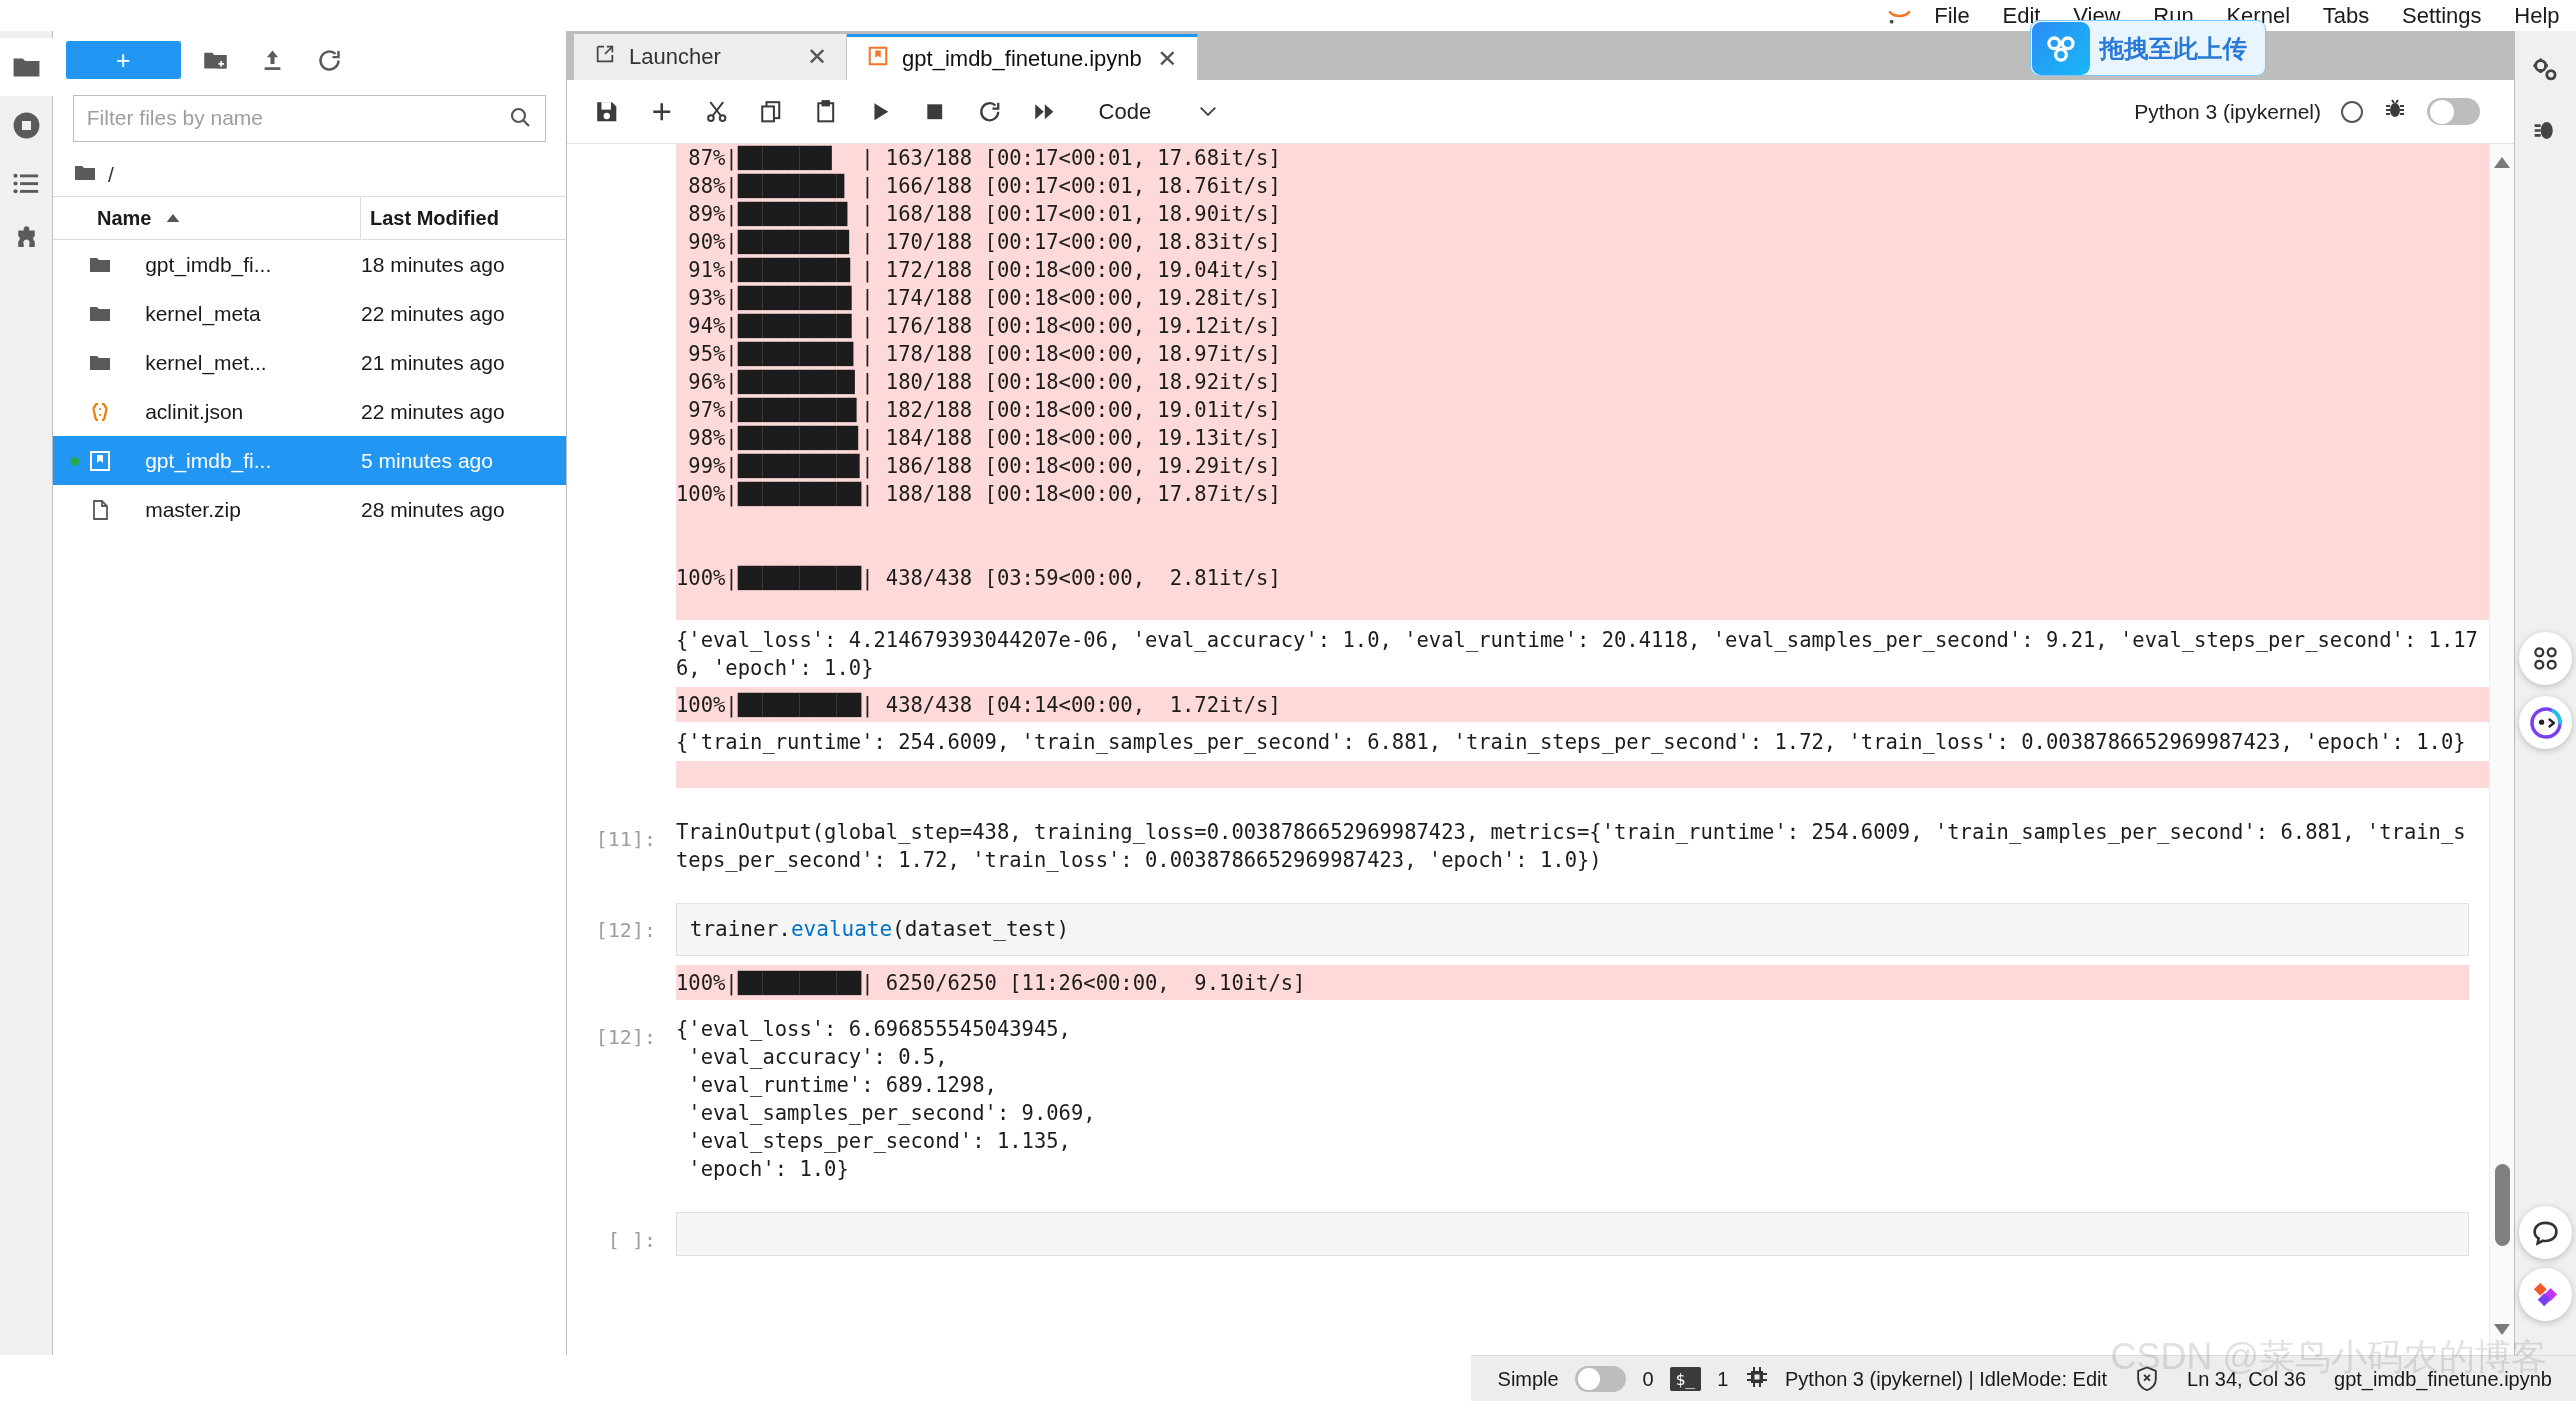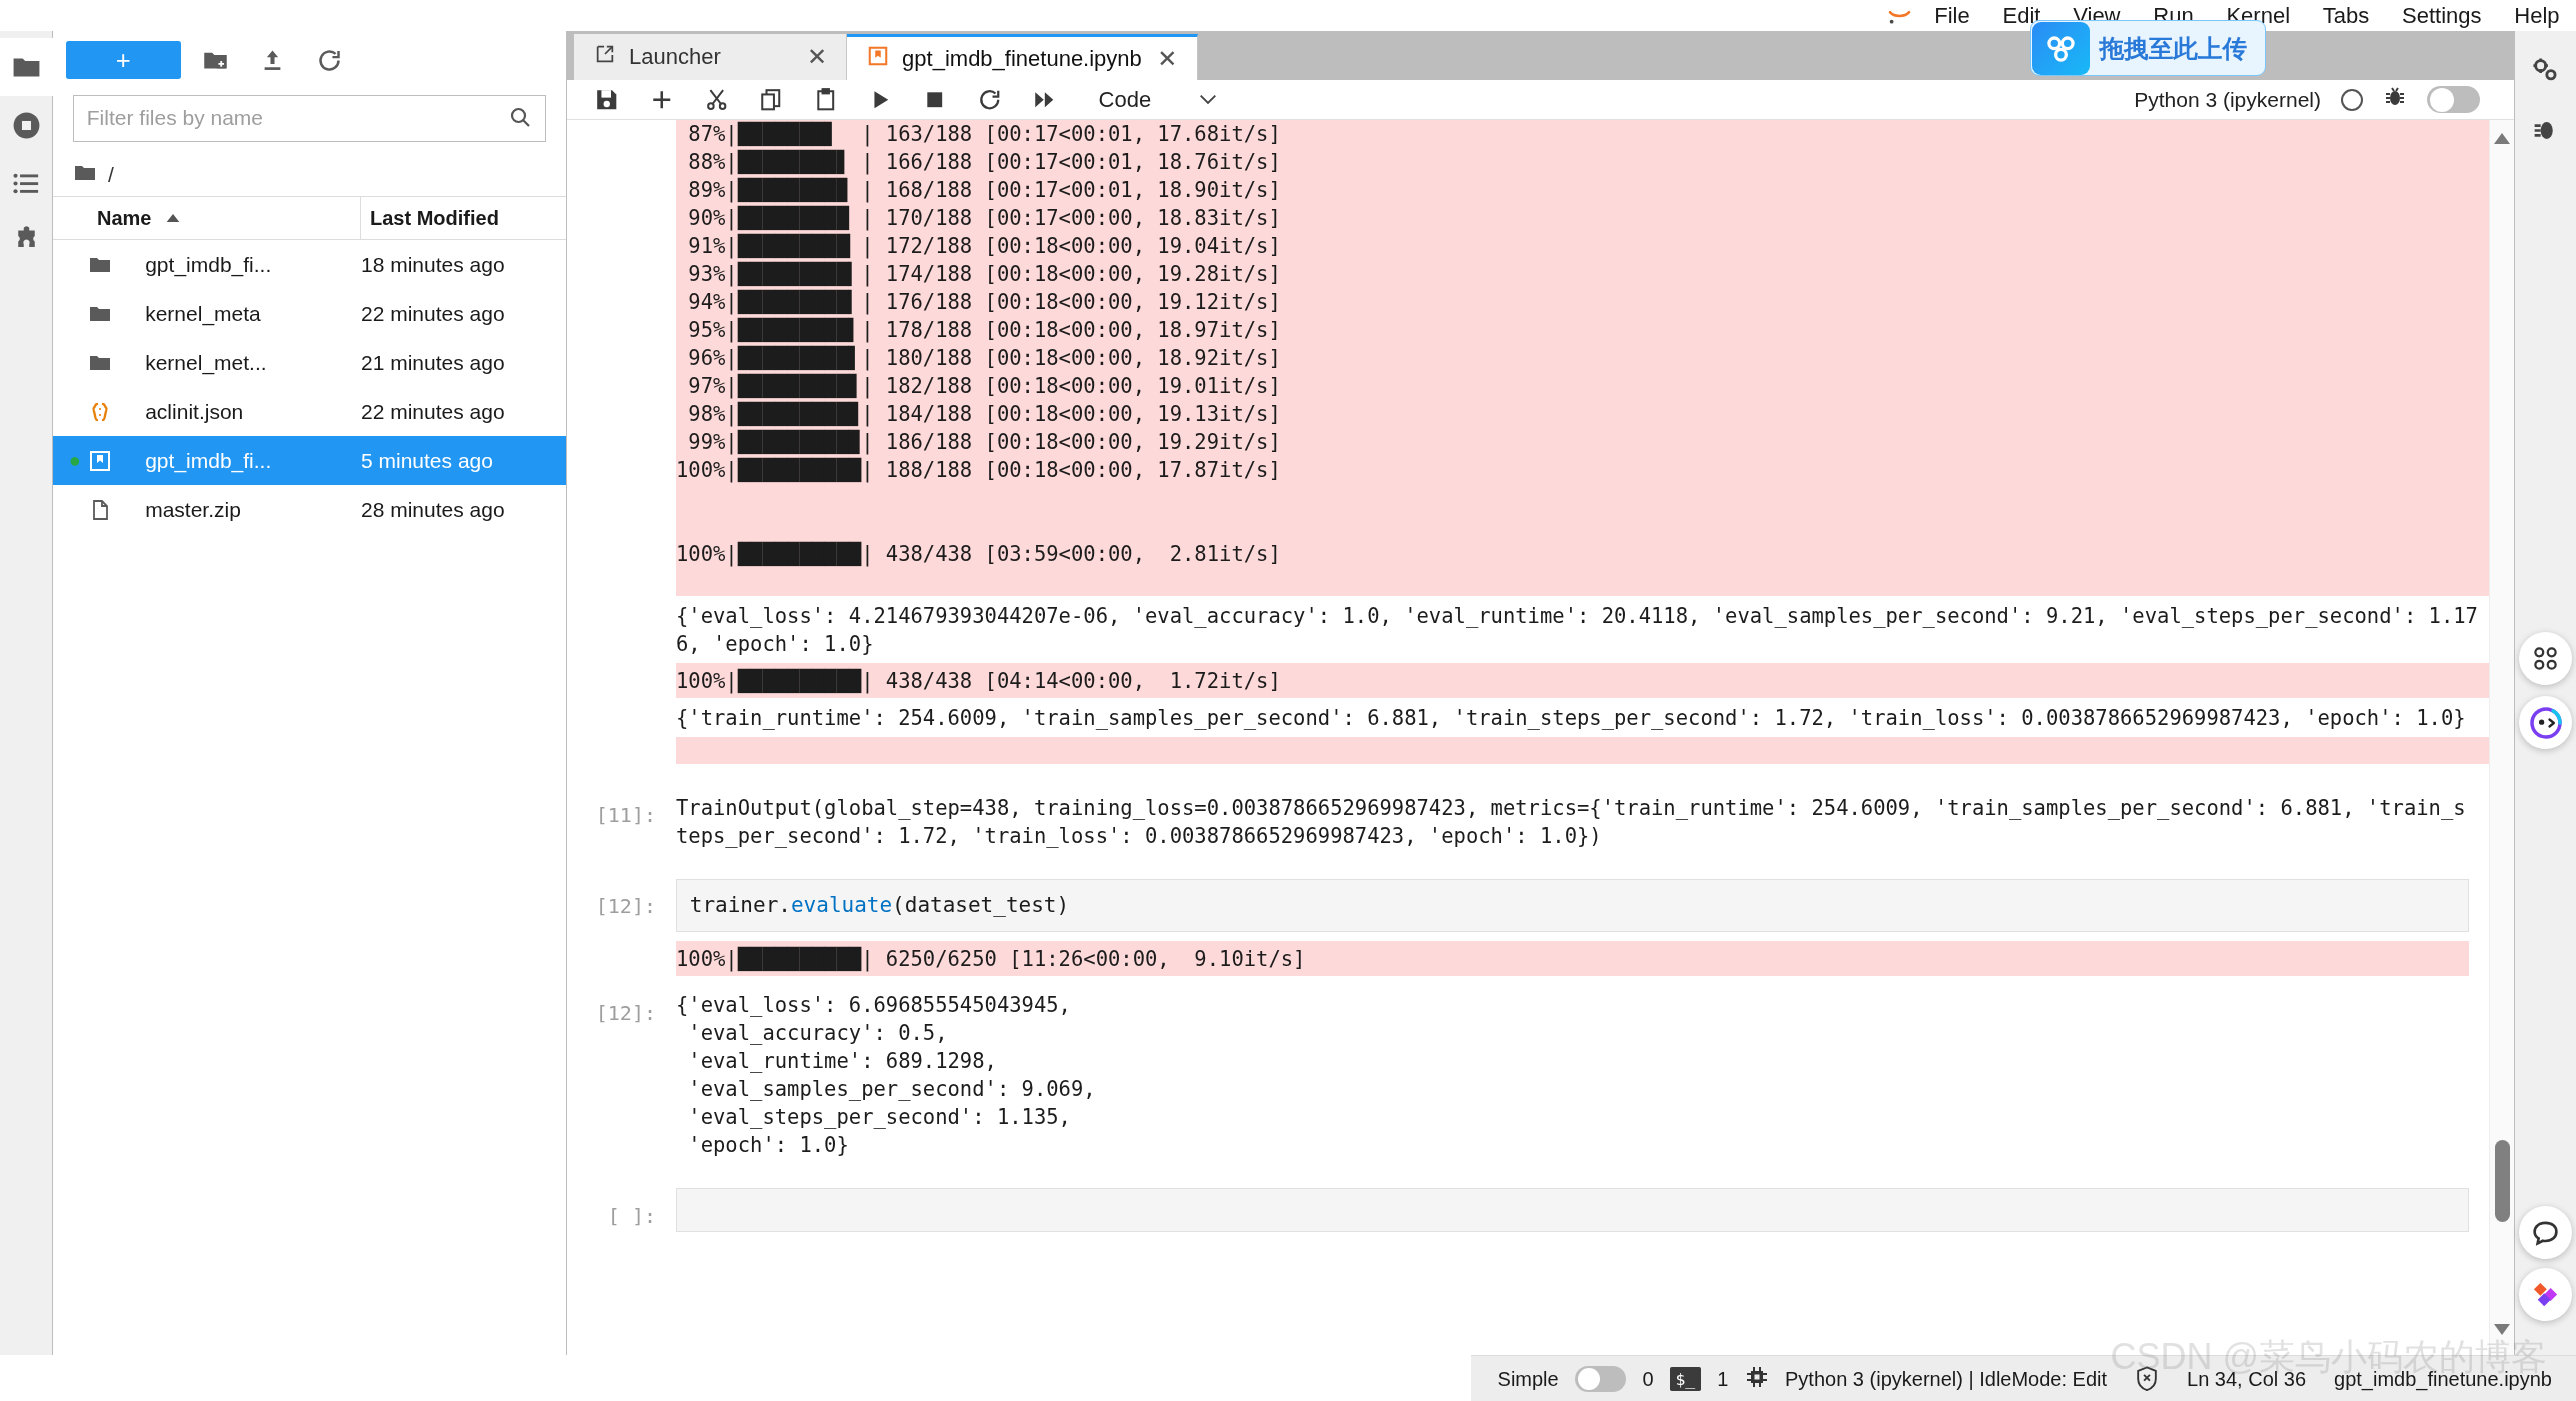--- a/index.html
+++ b/index.html
@@ -85,21 +85,21 @@
   .tab {
     height: 46px; display: flex; align-items: center; gap: 12.8px;
     padding: 0 16.4px 0 20px; font-size: 22px; color: #333; cursor: pointer;
     background: #ededed; min-width: 273px; border-right:0.9px solid #c5c5c5;
   }
   .tab.active { background: #ffffff; border-top: 3.6px solid #2196f3; color:#111; }
   .tab .tab-label { flex: 1; white-space: nowrap; }
   .tab .tab-close { color: #555; font-size: 24px; width: 25.5px; text-align:center; }
 
   .nb-toolbar {
-    height: 40px; background: #ffffff; display: flex; align-items: center;
+    height: 64px; background: #ffffff; display: flex; align-items: center;
     padding-left: 14.6px; gap: 3.6px; border-bottom: 0.9px solid #e0e0e0;
   }
   .tb-btn {
     width: 51px; height: 47px; display:flex; align-items:center; justify-content:center;
     color: #3b3b3b; cursor:pointer; background:none; border:none;
   }
   .tb-celltype {
     display:flex; align-items:center; gap:46px; font-size: 22px; color:#222;
     padding: 0 12.8px; height: 44px; cursor: pointer; margin-left: 12.8px;
   }

